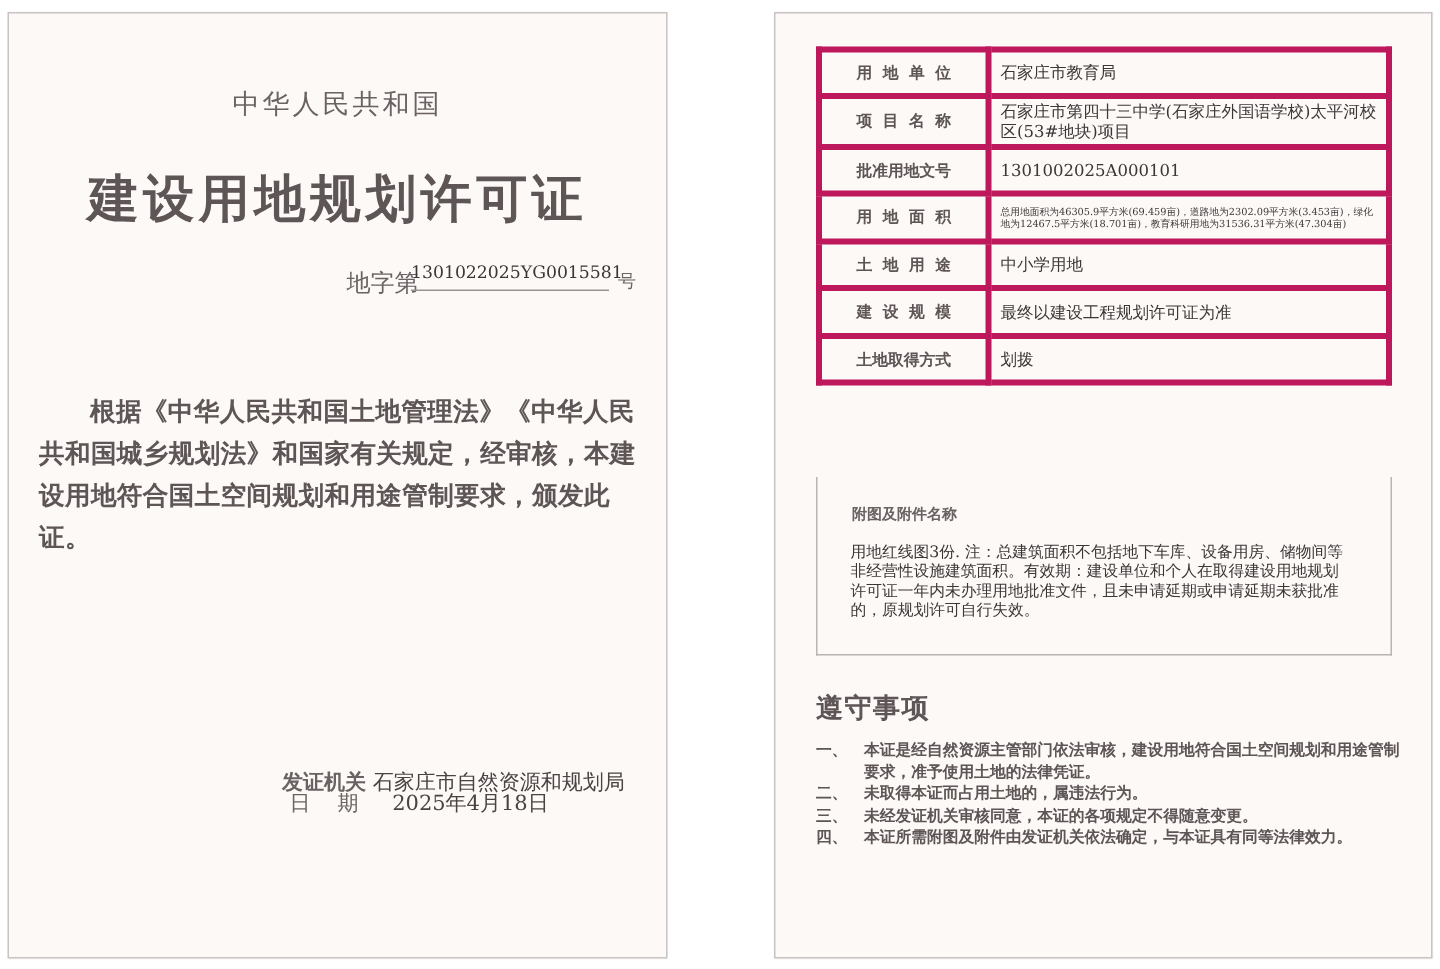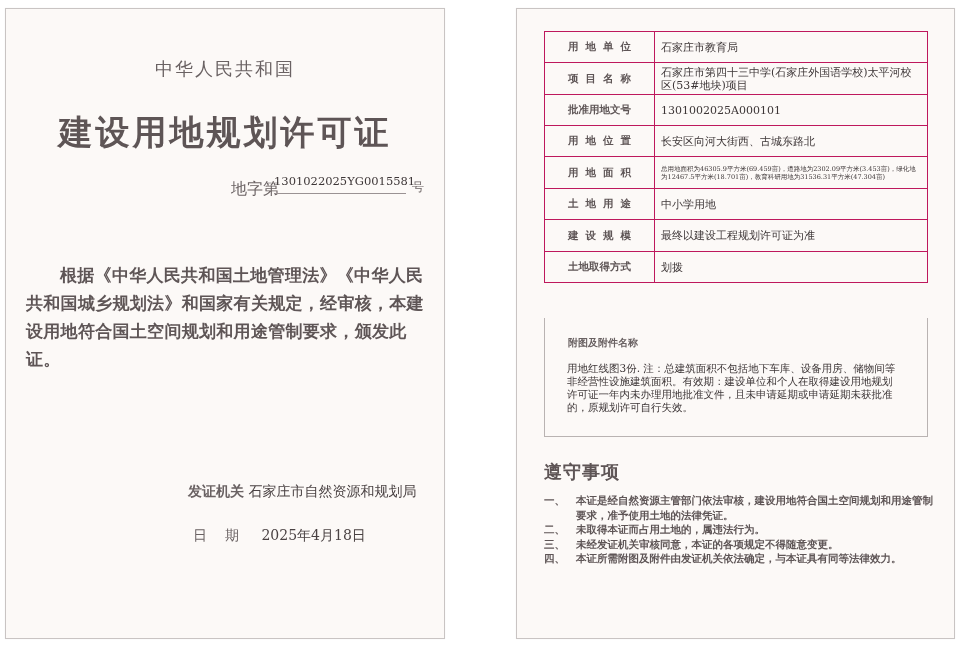--- a/index.html
+++ b/index.html
@@ -31,34 +31,34 @@
     border-bottom: 1px solid #9a9293; text-align: center; font-size: 11.5px; color: #3d3637; line-height: 16px;
   }
   .number-row .suffix { position: absolute; left: 181px; top: 6px; font-family: "DejaVu Sans", sans-serif; font-size: 12px; }
 
   .statement {
     position: absolute; top: 252px; left: 20px; width: 398px;
     font-family: "DejaVu Sans", sans-serif; font-weight: bold; font-size: 17px; line-height: 28px;
     color: #5e5556; text-indent: 2em; letter-spacing: 0.3px;
   }
   .issuer-row {
-    position: absolute; top: 474px; left: 182px; font-size: 14px; color: #4a4243; white-space: nowrap;
+    position: absolute; top: 504px; left: 182px; font-size: 14px; color: #4a4243; white-space: nowrap;
   }
   .issuer-row .lbl { font-family: "DejaVu Sans", sans-serif; font-weight: bold; color: #6a6263; font-size: 14px; }
   .date-row {
     position: absolute; top: 518px; left: 187px; font-size: 14px; color: #4a4243; white-space: nowrap;
   }
   .date-row .lbl { font-family: "DejaVu Sans", sans-serif; color: #6a6263; letter-spacing: 18px; }
 
   
   .info-table {
     position: absolute; left: 27px; top: 22px; width: 384px; border-collapse: collapse;
     border: 1.5px solid #b9b3b2;
   }
-  .info-table td { border: 1px solid #be185d; padding: 0; vertical-align: middle; }
+  .info-table td { border: 4px solid #be185d; padding: 0; vertical-align: middle; }
   .info-table td.lbl {
     width: 102px; text-align: center; font-family: "DejaVu Sans", sans-serif; font-weight: bold;
     font-size: 10.5px; color: #5e5556;
   }
   .info-table td.lbl.spaced { letter-spacing: 7px; padding-left: 7px; }
   .info-table td.val { padding: 2px 6px; font-size: 11px; color: #3d3637; line-height: 13px; }
   .info-table td.val.small { font-size: 6.5px; line-height: 8px; }
   .row-h1 { height: 31px; }
   .row-h2 { height: 32px; margin-top: 40px; }
 
@@ -116,24 +116,20 @@
       <td class="val">石家庄市教育局</td>
     </tr>
     <tr class="row-h2">
       <td class="lbl spaced">项目名称</td>
       <td class="val">石家庄市第四十三中学(石家庄外国语学校)太平河校区(53#地块)项目</td>
     </tr>
     <tr class="row-h1">
       <td class="lbl">批准用地文号</td>
       <td class="val">1301002025A000101</td>
     </tr>
-    <tr class="row-h1">
-      <td class="lbl spaced">用地位置</td>
-      <td class="val">长安区向河大街西、古城东路北</td>
-    </tr>
     <tr class="row-h2">
       <td class="lbl spaced">用地面积</td>
       <td class="val small">总用地面积为46305.9平方米(69.459亩)，道路地为2302.09平方米(3.453亩)，绿化地为12467.5平方米(18.701亩)，教育科研用地为31536.31平方米(47.304亩)</td>
     </tr>
     <tr class="row-h1">
       <td class="lbl spaced">土地用途</td>
       <td class="val">中小学用地</td>
     </tr>
     <tr class="row-h2">
       <td class="lbl spaced">建设规模</td>

